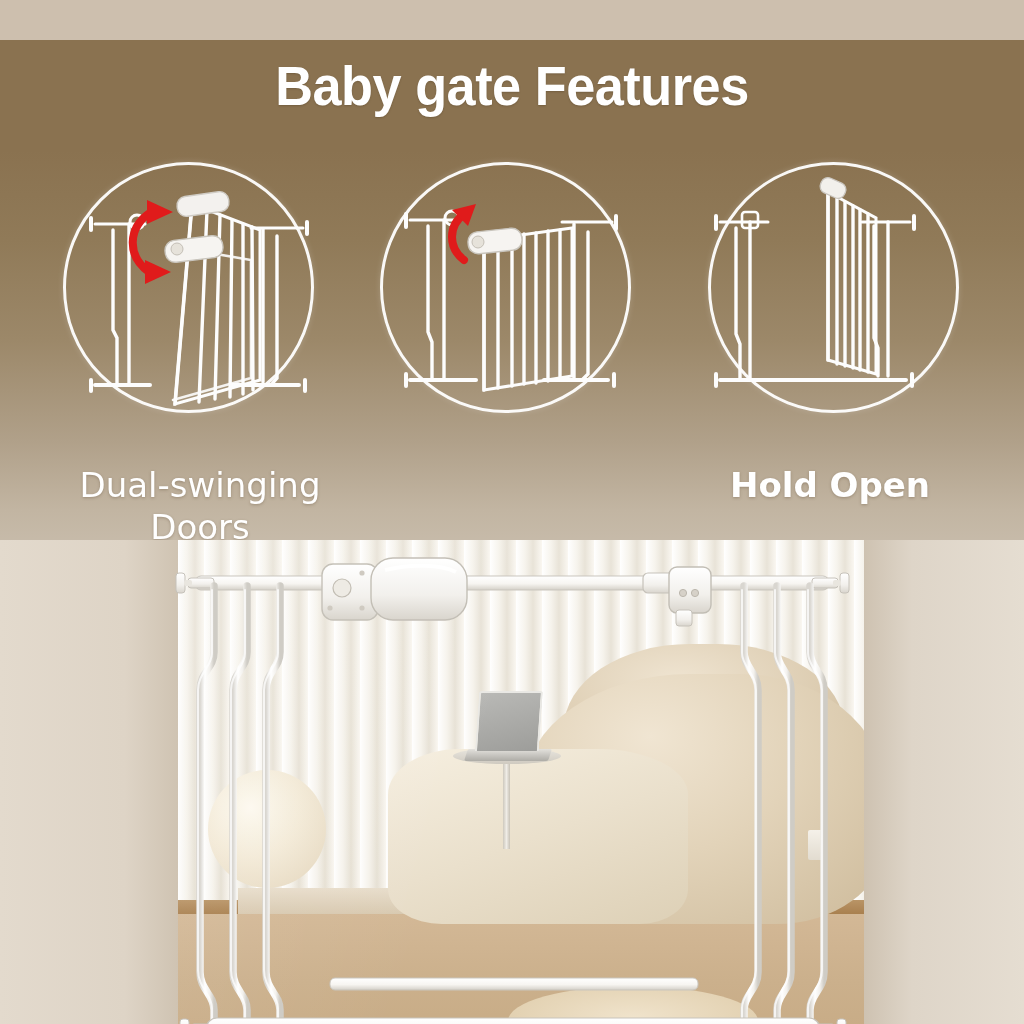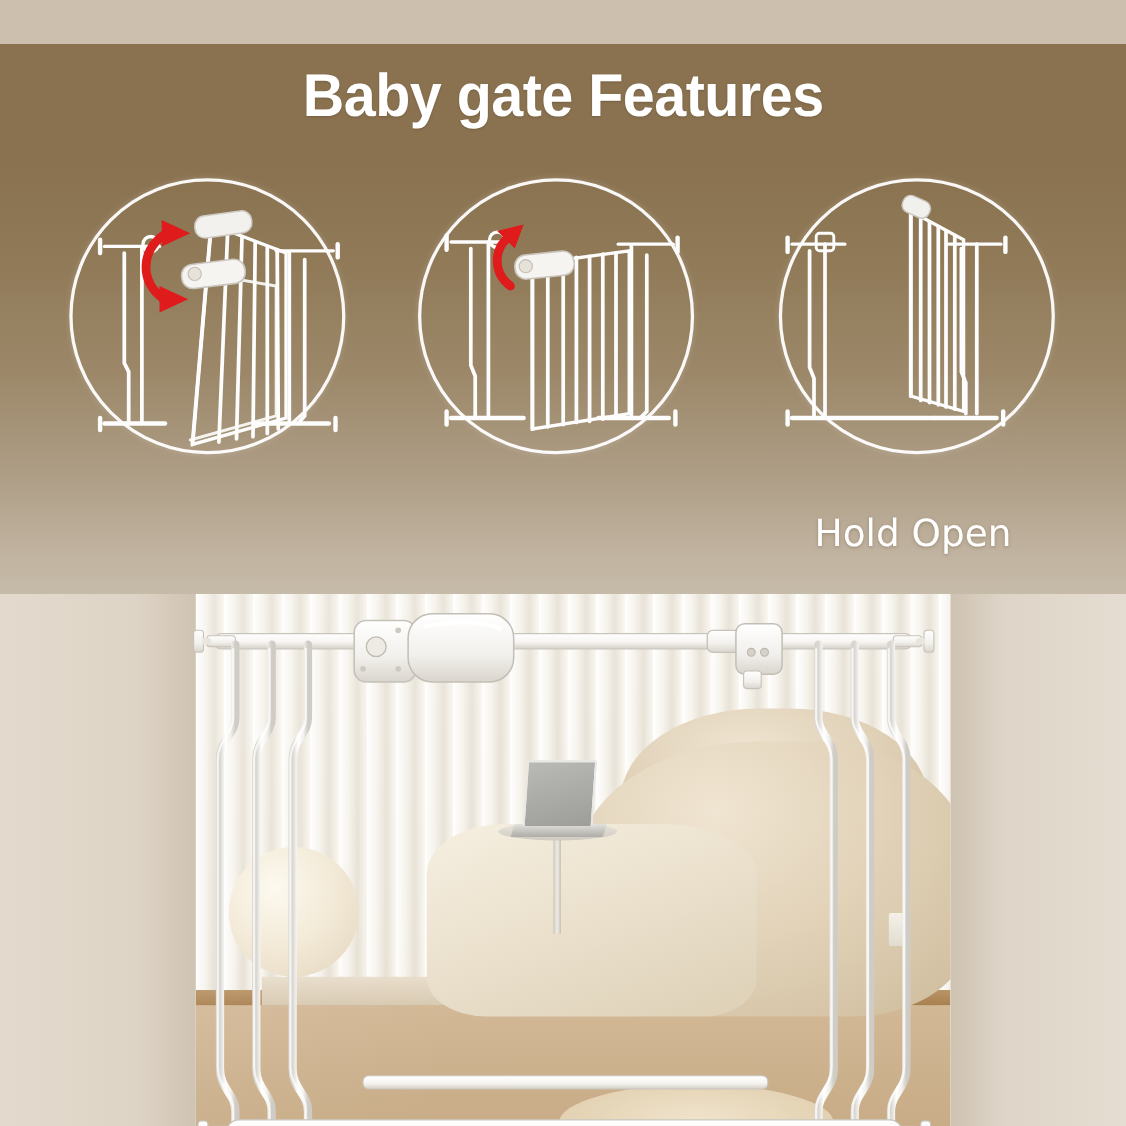--- a/index.html
+++ b/index.html
@@ -61,21 +61,21 @@
     color:#fff;
     font-size:34px;
     line-height:42px;
     text-align:center;
     font-weight:normal;
     text-shadow:0 1px 3px rgba(90,70,45,.35);
     font-family:"DejaVu Sans",sans-serif;
   }
   .lbl.l0{left:60px;width:280px;}
   .lbl.l1{left:336px;width:368px;}
-  .lbl.l2{left:700px;width:260px;}
+  .lbl.l2{left:700px;width:260px;font-weight:bold;}
 
   
   .photo{
     position:absolute;left:0;top:500px;width:1024px;height:524px;
     overflow:hidden;
   }
   .room{position:absolute;inset:0;}
   .wall-left{
     position:absolute;left:0;top:0;width:178px;height:524px;
     background:linear-gradient(90deg,#e3dacd 0%,#ded4c6 70%,#cfc3b2 100%);
@@ -306,20 +306,21 @@
           <path d="M168 62 L168 220"></path>
         </g>
         <g>
           <rect x="120" y="28" width="26" height="16" rx="7" fill="#f2f0ec" stroke="#cbc7c0" stroke-width="1.3" transform="rotate(24 133 36)"></rect>
         </g>
       </svg>
     </div>
   </div>
 
   <div class="labels">
+    <div class="lbl l0">Dual-swinging Doors</div>
     <div class="lbl l2">Hold Open</div>
   </div>
 
   <div class="photo">
     <div class="room">
       <div class="wall-left"></div>
       <div class="wall-right"></div>
       <div class="doorway">
         <div class="curtain"></div>
         <div class="floor"></div>

